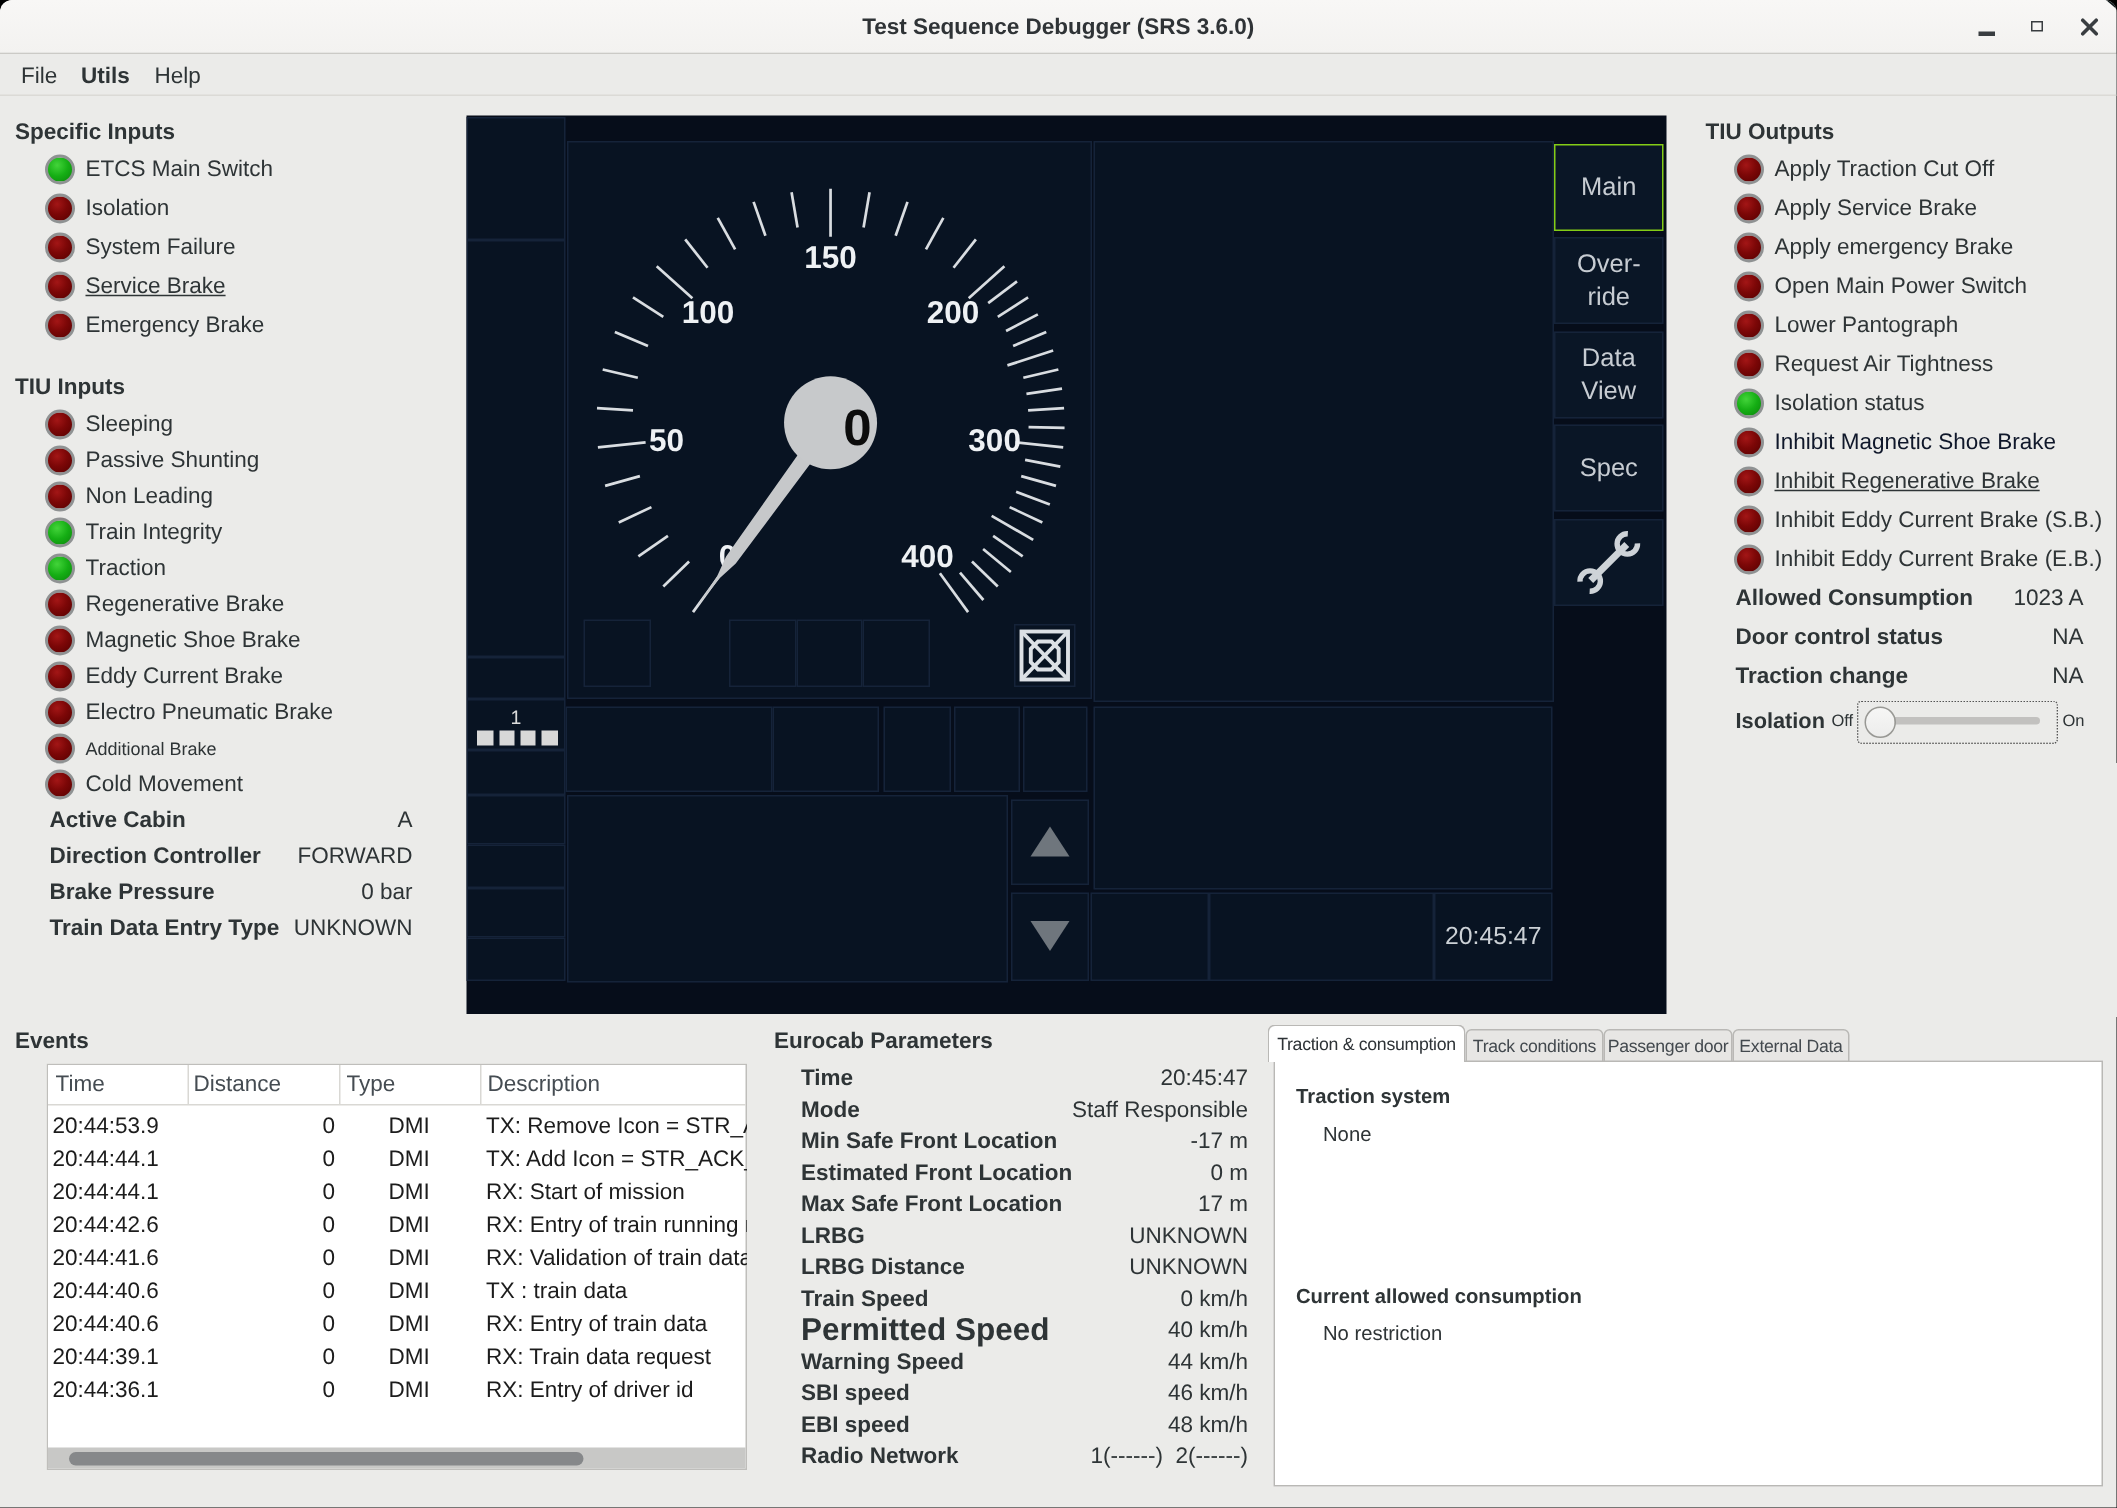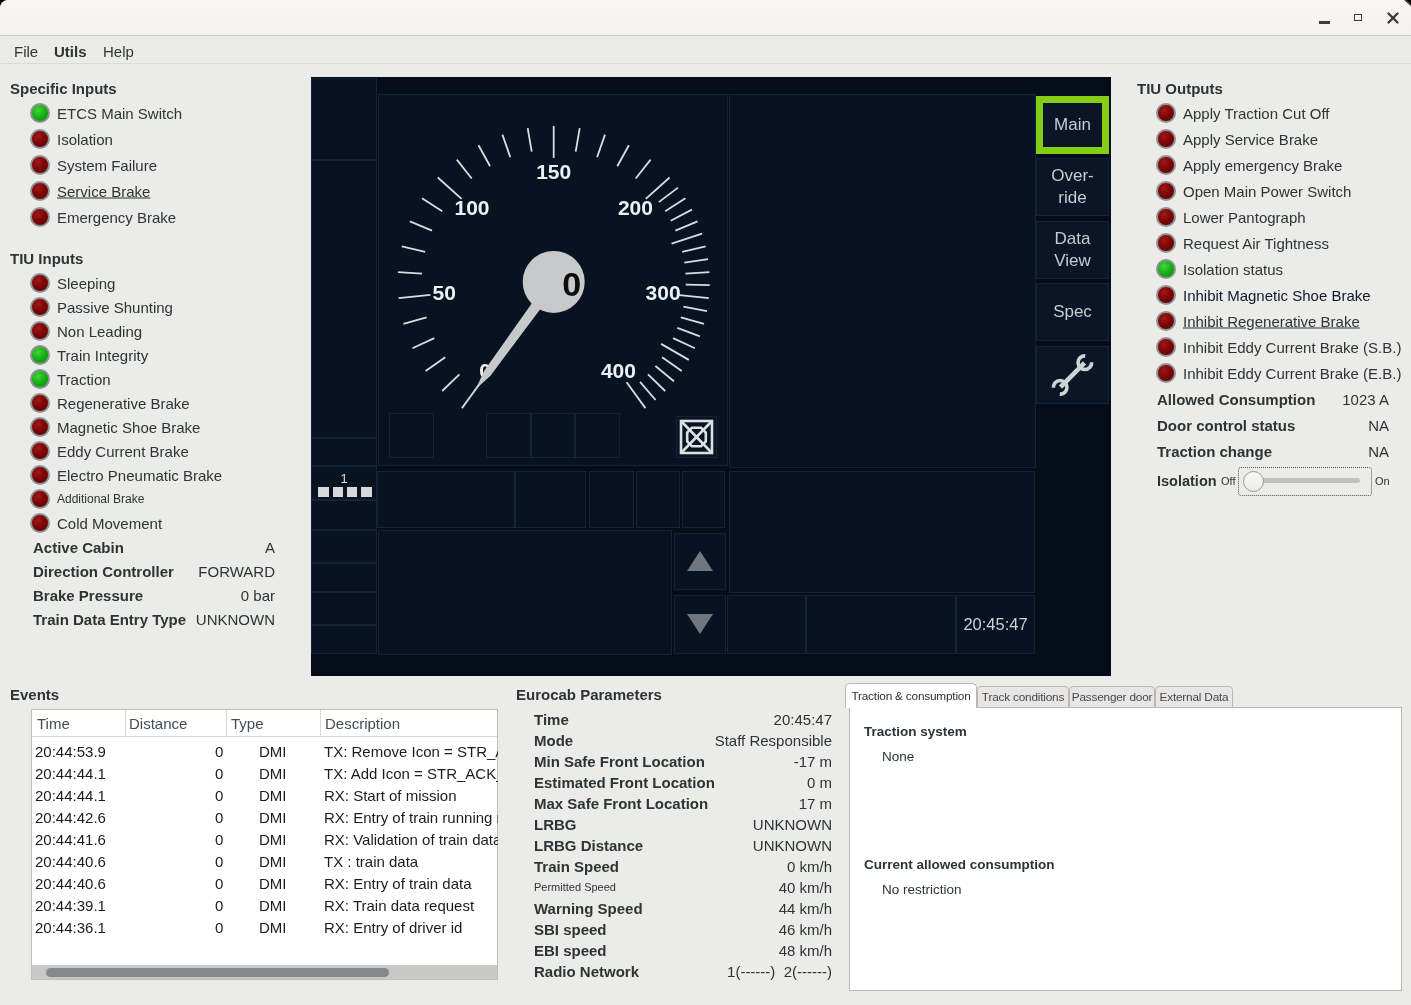--- a/index.html
+++ b/index.html
@@ -3,20 +3,21 @@
 <style>
 html,body{margin:0;padding:0;background:#000;overflow:hidden;}
 body{width:1411px;height:1005px;position:relative;font-family:"Liberation Sans",sans-serif;}
 *{box-sizing:content-box}
 .win{position:absolute;left:0;top:0;width:1411px;height:1005px;background:#ebebe9;
 border-radius:8px 8px 0 0;overflow:hidden;transform:translateZ(0)}
 </style></head>
 <body>
 <div class="win">
 <div style="position:absolute;left:0;top:0;width:1411px;height:35px;background:linear-gradient(#f8f7f6,#f3f2f0);border-bottom:1px solid #cbcac6;border-radius:8px 8px 0 0"></div>
+<div style="position:absolute;left:0px;top:18px;transform:translateY(-50%);font-size:15px;font-weight:bold;color:#2f3336;white-space:nowrap;left:0;width:1411px;text-align:center">Test Sequence Debugger (SRS 3.6.0)</div>
 <div style="position:absolute;left:1319px;top:21px;width:11px;height:2.5px;background:#393d40"></div>
 <div style="position:absolute;left:1354px;top:13.5px;width:5.8px;height:5.8px;border:1.8px solid #393d40"></div>
 <svg style="position:absolute;left:1387px;top:12px" width="12" height="12" viewBox="0 0 12 12">
 <g stroke="#393d40" stroke-width="2.4" stroke-linecap="round">
         <line x1="1.5" y1="1.5" x2="10.5" y2="10.5"></line>
         <line x1="10.5" y1="1.5" x2="1.5" y2="10.5"></line>
       </g>
     </svg>
 <svg style="position:absolute;left:1402px;top:0" width="9" height="7" viewBox="0 0 9 7">
       <polygon points="2,0 9,0 9,6" fill="#10191c"></polygon>
@@ -120,21 +121,21 @@
 <div style="position:absolute;left:204px;top:394px;width:71px;height:57px;background:#081322;border:1px solid #152339;box-sizing:border-box;"></div>
 <div style="position:absolute;left:278px;top:394px;width:45px;height:57px;background:#081322;border:1px solid #152339;box-sizing:border-box;"></div>
 <div style="position:absolute;left:325px;top:394px;width:44px;height:57px;background:#081322;border:1px solid #152339;box-sizing:border-box;"></div>
 <div style="position:absolute;left:371px;top:394px;width:43px;height:57px;background:#081322;border:1px solid #152339;box-sizing:border-box;"></div>
 <div style="position:absolute;left:67px;top:453px;width:294px;height:125px;background:#081322;border:1px solid #152339;box-sizing:border-box;"></div>
 <div style="position:absolute;left:363px;top:456px;width:52px;height:57px;background:#081322;border:1px solid #152339;box-sizing:border-box;"></div>
 <div style="position:absolute;left:363px;top:518px;width:52px;height:59px;background:#081322;border:1px solid #152339;box-sizing:border-box;"></div>
 <div style="position:absolute;left:416px;top:518px;width:79px;height:59px;background:#081322;border:1px solid #152339;box-sizing:border-box;"></div>
 <div style="position:absolute;left:495px;top:518px;width:150px;height:59px;background:#081322;border:1px solid #152339;box-sizing:border-box;"></div>
 <div style="position:absolute;left:645px;top:518px;width:79px;height:59px;background:#081322;border:1px solid #152339;box-sizing:border-box;"></div>
-<div style="position:absolute;left:725px;top:19px;width:73px;height:58px;background:#0a1626;border:7px solid #84cc16;box-sizing:border-box;display:flex;align-items:center;justify-content:center;text-align:center;font-size:17px;color:#c7ccd2;line-height:22px">Main</div>
+<div style="position:absolute;left:725px;top:19px;width:73px;height:58px;background:#0a1626;border:1px solid #84cc16;box-sizing:border-box;display:flex;align-items:center;justify-content:center;text-align:center;font-size:17px;color:#c7ccd2;line-height:22px">Main</div>
 <div style="position:absolute;left:725px;top:81.4px;width:73px;height:58.0px;background:#0a1626;border:1px solid #152339;box-sizing:border-box;display:flex;align-items:center;justify-content:center;text-align:center;font-size:17px;color:#c7ccd2;line-height:22px">Over-<br>ride</div>
 <div style="position:absolute;left:725px;top:143.8px;width:73px;height:58.0px;background:#0a1626;border:1px solid #152339;box-sizing:border-box;display:flex;align-items:center;justify-content:center;text-align:center;font-size:17px;color:#c7ccd2;line-height:22px">Data<br>View</div>
 <div style="position:absolute;left:725px;top:206.2px;width:73px;height:58.0px;background:#0a1626;border:1px solid #152339;box-sizing:border-box;display:flex;align-items:center;justify-content:center;text-align:center;font-size:17px;color:#c7ccd2;line-height:22px">Spec</div>
 <div style="position:absolute;left:725px;top:268.6px;width:73px;height:58.0px;background:#0a1626;border:1px solid #152339;box-sizing:border-box;display:flex;align-items:center;justify-content:center;text-align:center;font-size:17px;color:#c7ccd2;line-height:22px"></div>
 <svg style="position:absolute;left:725px;top:268.6px" width="73" height="58" viewBox="0 0 73 58">
 <g transform="translate(36.5,29) rotate(-45)">
 <rect x="-17" y="-2.3" width="34" height="4.6" fill="#ced3d8"></rect>
 <path d="M 22.55 -4.55 A 6.8 6.8 0 1 0 22.55 4.55" stroke="#ced3d8" stroke-width="3.6" fill="none"></path>
 <path d="M -22.55 -4.55 A 6.8 6.8 0 1 1 -22.55 4.55" stroke="#ced3d8" stroke-width="3.6" fill="none"></path>
 </g>
@@ -284,21 +285,21 @@
 <div style="position:absolute;left:534px;top:782px;transform:translateY(-50%);font-size:15px;font-weight:bold;color:#2e3436;white-space:nowrap;">Estimated Front Location</div>
 <div style="position:absolute;right:579px;top:782px;transform:translateY(-50%);font-size:15px;font-weight:normal;color:#2e3436;white-space:nowrap">0 m</div>
 <div style="position:absolute;left:534px;top:803px;transform:translateY(-50%);font-size:15px;font-weight:bold;color:#2e3436;white-space:nowrap;">Max Safe Front Location</div>
 <div style="position:absolute;right:579px;top:803px;transform:translateY(-50%);font-size:15px;font-weight:normal;color:#2e3436;white-space:nowrap">17 m</div>
 <div style="position:absolute;left:534px;top:824px;transform:translateY(-50%);font-size:15px;font-weight:bold;color:#2e3436;white-space:nowrap;">LRBG</div>
 <div style="position:absolute;right:579px;top:824px;transform:translateY(-50%);font-size:15px;font-weight:normal;color:#2e3436;white-space:nowrap">UNKNOWN</div>
 <div style="position:absolute;left:534px;top:845px;transform:translateY(-50%);font-size:15px;font-weight:bold;color:#2e3436;white-space:nowrap;">LRBG Distance</div>
 <div style="position:absolute;right:579px;top:845px;transform:translateY(-50%);font-size:15px;font-weight:normal;color:#2e3436;white-space:nowrap">UNKNOWN</div>
 <div style="position:absolute;left:534px;top:866px;transform:translateY(-50%);font-size:15px;font-weight:bold;color:#2e3436;white-space:nowrap;">Train Speed</div>
 <div style="position:absolute;right:579px;top:866px;transform:translateY(-50%);font-size:15px;font-weight:normal;color:#2e3436;white-space:nowrap">0 km/h</div>
-<div style="position:absolute;left:534px;top:887px;transform:translateY(-50%);font-size:11px;font-weight:normal;color:#2e3436;white-space:nowrap;">Permitted Speed</div>
+<div style="position:absolute;left:534px;top:887px;transform:translateY(-50%);font-size:21px;font-weight:bold;color:#2e3436;white-space:nowrap;">Permitted Speed</div>
 <div style="position:absolute;right:579px;top:887px;transform:translateY(-50%);font-size:15px;font-weight:normal;color:#2e3436;white-space:nowrap">40 km/h</div>
 <div style="position:absolute;left:534px;top:908px;transform:translateY(-50%);font-size:15px;font-weight:bold;color:#2e3436;white-space:nowrap;">Warning Speed</div>
 <div style="position:absolute;right:579px;top:908px;transform:translateY(-50%);font-size:15px;font-weight:normal;color:#2e3436;white-space:nowrap">44 km/h</div>
 <div style="position:absolute;left:534px;top:929px;transform:translateY(-50%);font-size:15px;font-weight:bold;color:#2e3436;white-space:nowrap;">SBI speed</div>
 <div style="position:absolute;right:579px;top:929px;transform:translateY(-50%);font-size:15px;font-weight:normal;color:#2e3436;white-space:nowrap">46 km/h</div>
 <div style="position:absolute;left:534px;top:950px;transform:translateY(-50%);font-size:15px;font-weight:bold;color:#2e3436;white-space:nowrap;">EBI speed</div>
 <div style="position:absolute;right:579px;top:950px;transform:translateY(-50%);font-size:15px;font-weight:normal;color:#2e3436;white-space:nowrap">48 km/h</div>
 <div style="position:absolute;left:534px;top:971px;transform:translateY(-50%);font-size:15px;font-weight:bold;color:#2e3436;white-space:nowrap;">Radio Network</div>
 <div style="position:absolute;right:579px;top:971px;transform:translateY(-50%);font-size:15px;font-weight:normal;color:#2e3436;white-space:nowrap">1(------)&nbsp; 2(------)</div>
 <div style="position:absolute;left:849px;top:707px;width:553px;height:284px;background:#fff;border:1px solid #b9b8b5;box-sizing:border-box"></div>

